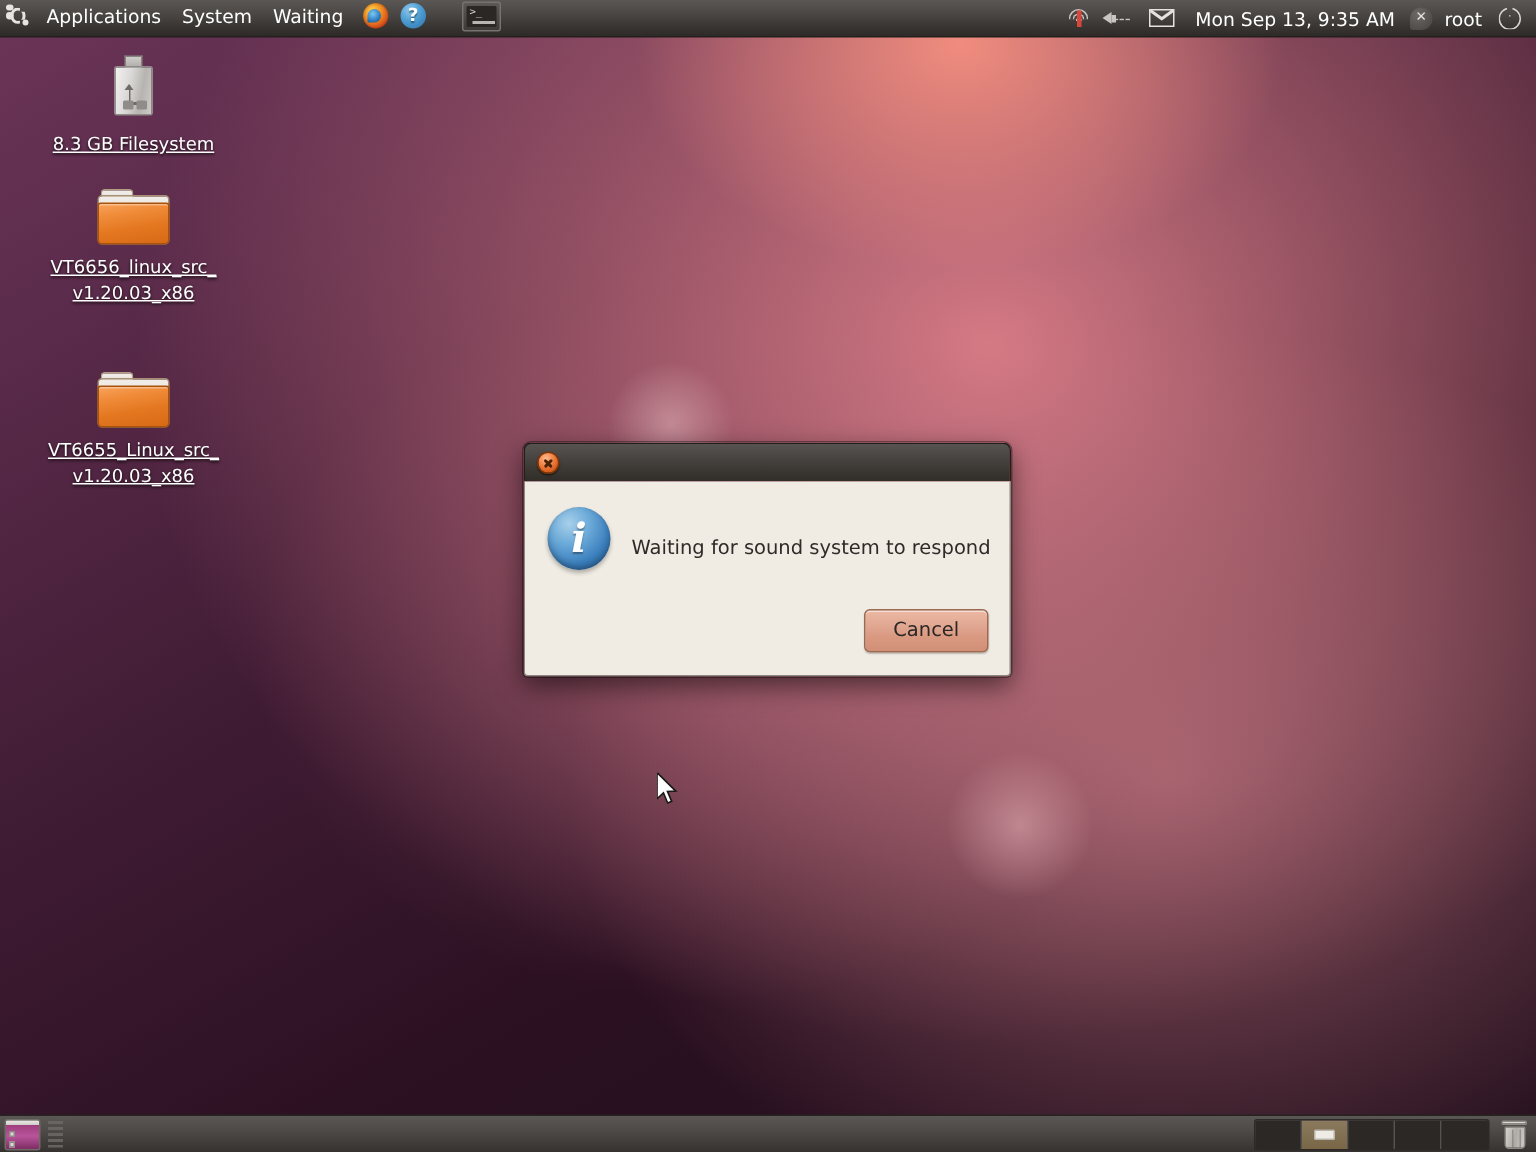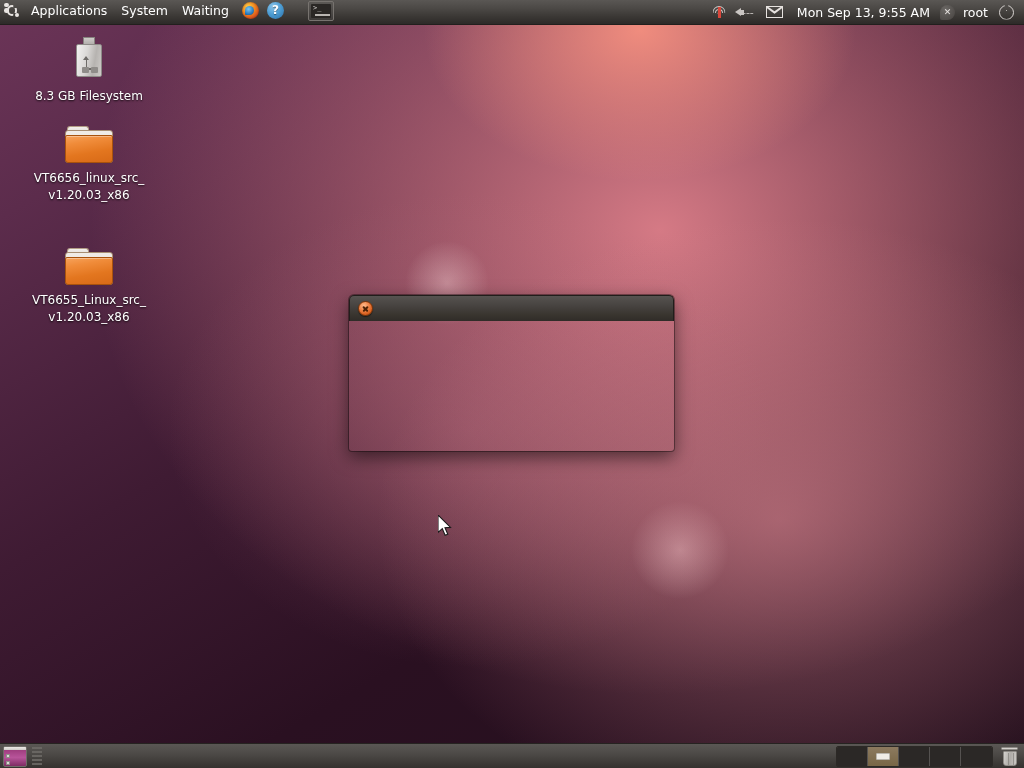--- a/index.html
+++ b/index.html
@@ -120,21 +120,21 @@
   .username { color:#ffffff; font-size:12.5px; padding:0 5px 0 4px; }
 
   
   .desk-icon {
     position:absolute; width:122px; text-align:center;
     color:#ffffff; font-size:12px; line-height:15px;
     text-shadow:0 1px 2px rgba(0,0,0,.85);
     z-index:10;
   }
   .desk-icon .glyph { height:52px; display:flex; align-items:flex-end; justify-content:center; margin-bottom:4px; }
-  .desk-icon .label { display:inline-block; padding:1px 2px; }
+  .desk-icon .label { display:inline-block; padding:1px 2px;text-decoration:underline; }
 
   
   .usb {
     width:26px; height:47px; position:relative;
   }
   .usb .body {
     position:absolute; left:0; top:7px; width:26px; height:33px; border-radius:2px;
     background:linear-gradient(100deg,#f3f2f1 0%,#d9d7d5 40%,#b6b3b0 70%,#cecbc8 100%);
     border:1px solid #8e8b88;
   }
@@ -354,34 +354,39 @@
     </div>
     <div class="panel-icon">
       <div class="vol-icon">
         <span class="vol-spk"></span>
         <span>---</span>
       </div>
     </div>
     <div class="panel-icon" style="padding:0 8px;">
       <div class="mail-icon"></div>
     </div>
-    <div class="clock">Mon Sep 13,  9:55 AM</div>
+    <div class="clock">Mon Sep 13,  9:35 AM</div>
     <div class="panel-icon" style="padding-left:4px;">
       <div class="user-status"></div>
     </div>
     <div class="username">root</div>
     <div class="panel-icon" style="padding-left:6px;">
       <div class="power-icon"></div>
     </div>
   </div>
 </div>
 
 <div id="dialog">
   <div id="dialog-titlebar">
     <div class="close-btn"></div>
+  </div>
+  <div id="dialog-body">
+    <div class="info-icon"></div>
+    <div id="dialog-message">Waiting for sound system to respond</div>
+    <div id="cancel-button">Cancel</div>
   </div>
 </div>
 
 <div id="bottom-panel">
   <div class="show-desktop">
     <div class="bar"></div>
       <i></i>
       <i></i>
   </div>
   <div class="task-grip"></div>

